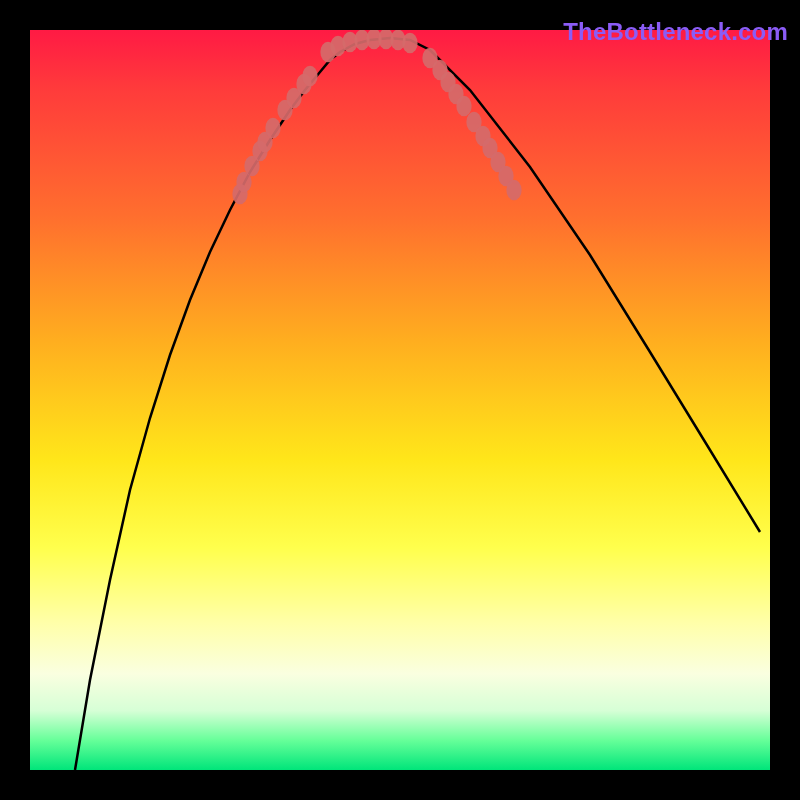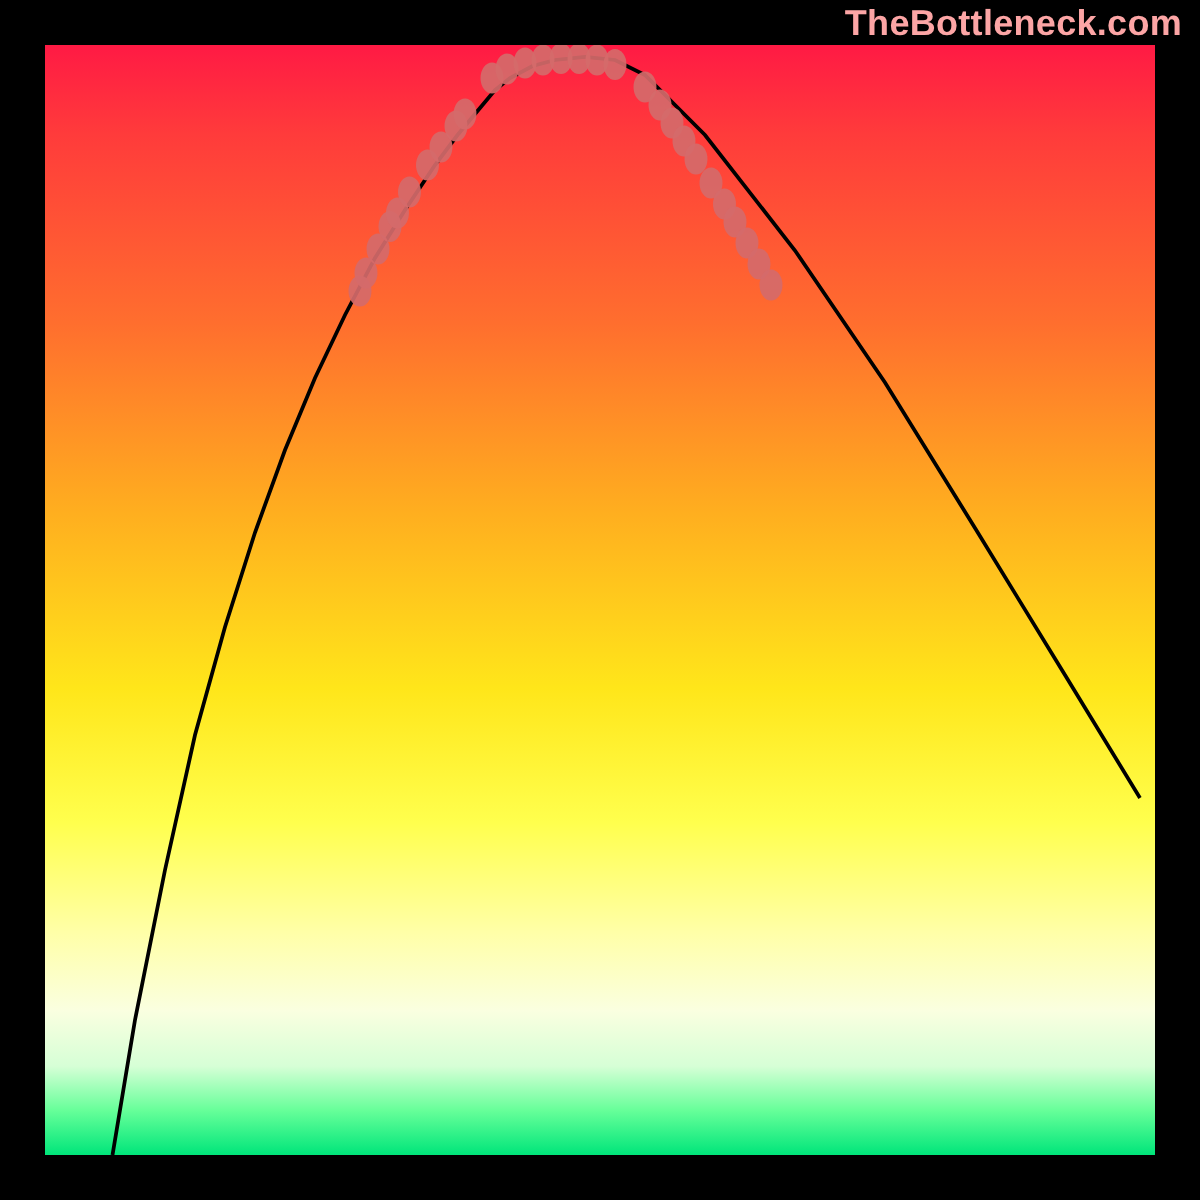--- a/index.html
+++ b/index.html
@@ -25,26 +25,26 @@
       #ffff4d 70%,
       #ffffa8 80%,
       #faffe0 87%,
       #d6ffd6 92%,
       #66ff99 96%,
       #00e57a 100%
     );
   }
   .watermark {
     position: absolute;
-    top: 2px;
+    top: 18px;
     right: 12px;
     font-family: Arial, Helvetica, sans-serif;
     font-size: 24px;
     font-weight: 600;
-    color: #fca5a5;
+    color: #8b5cf6;
     letter-spacing: 0.2px;
   }
   svg.plot {
     position: absolute;
     left: 0;
     top: 0;
     width: 740px;
     height: 740px;
   }
 </style>

